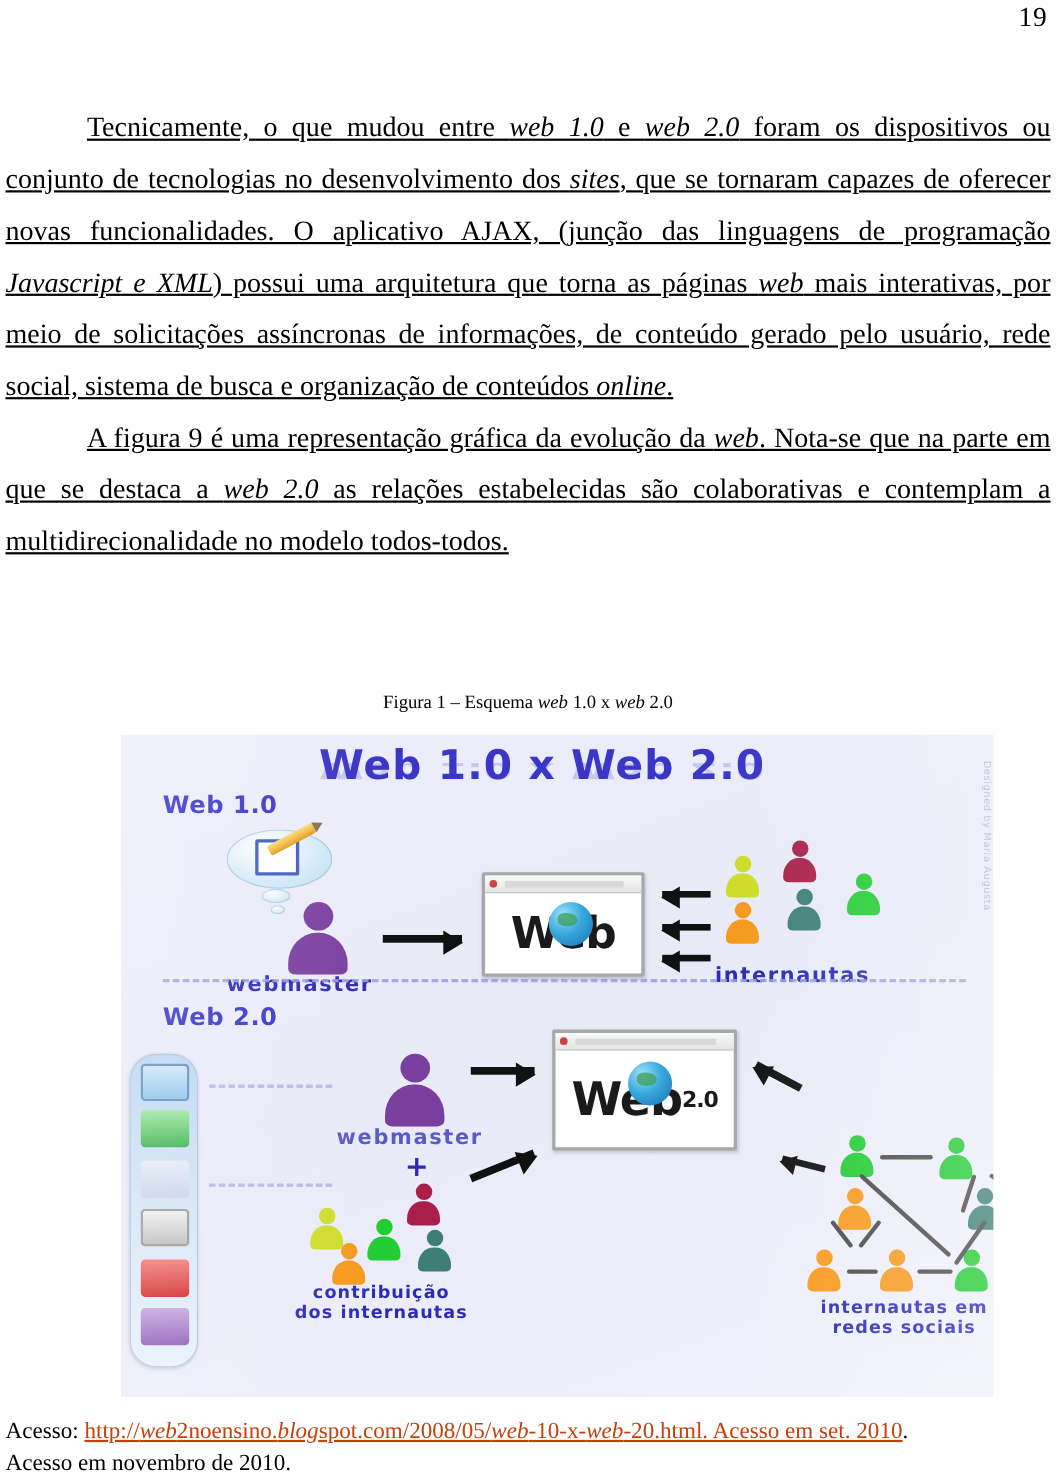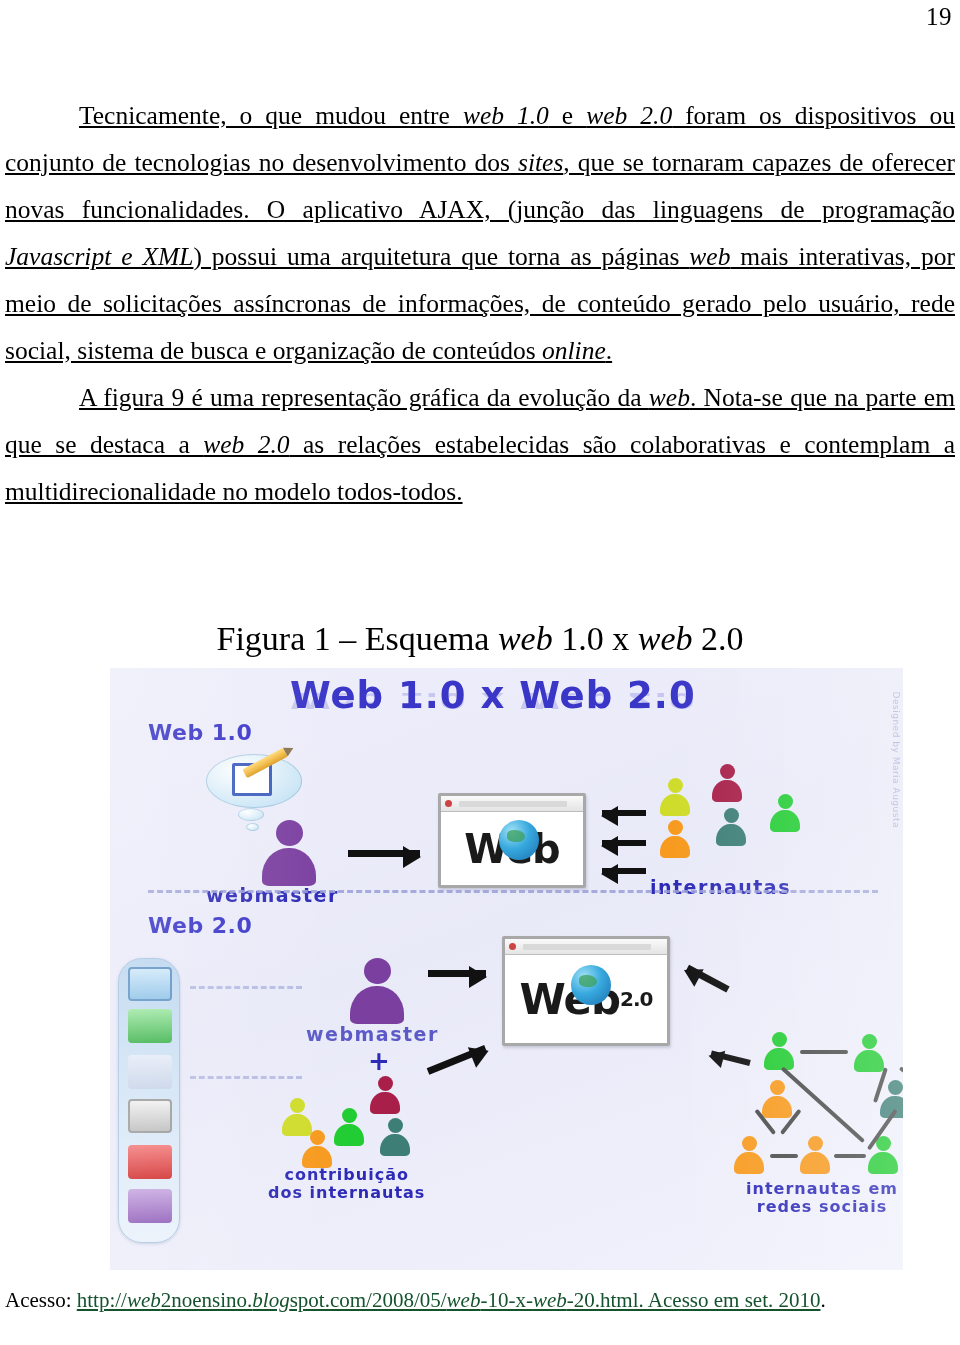--- a/index.html
+++ b/index.html
@@ -44,21 +44,21 @@
   .para.indent { text-indent: 74px; text-decoration: underline; }
   .para em { font-style: italic; }
 
   
   .figure-caption {
     position: absolute;
     top: 622px;
     left: 0;
     width: 960px;
     text-align: center;
-    font-size: 34px;
+    font-size: 17px;
     line-height: 34px;
   }
   .figure-caption em { font-style: italic; }
 
   
   .figure-box {
     position: absolute;
     left: 110px;
     top: 668px;
     width: 793px;
@@ -358,21 +358,21 @@
   .source {
     position: absolute;
     left: 5px;
     top: 1286px;
     width: 950px;
     font-size: 21px;
     line-height: 29px;
   }
   .source em { font-style: italic; }
   .source .link {
-    color: #14532d;
+    color: #c2410c;
     text-decoration: underline;
     text-align: center;
   }
 </style>
 </head>
 <body>
 
 <div class="page-number">19</div>
 
 <div class="doc-body">
@@ -560,13 +560,14 @@
   <div class="fig-cap small" style="left:636px; top:512px;">
     <div>internautas em</div>
     <div>redes sociais</div>
   </div>
 
   <div class="watermark">Designed by Maria Augusta</div>
 </div>
 
 <div class="source">
   <span>Acesso: </span><a class="link" href="#"><span>http://</span><em>web</em><span>2noensino.</span><em>blog</em><span>spot.com/2008/05/</span><em>web</em><span>-10-x-</span><em>web</em><span>-20.html. Acesso em set. 2010</span></a><span>.</span>
+  <div>Acesso em novembro de 2010.</div>
 </div>
 
 </body></html>

